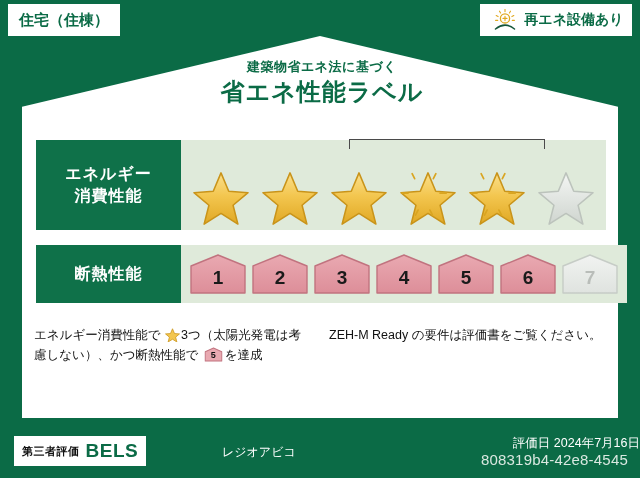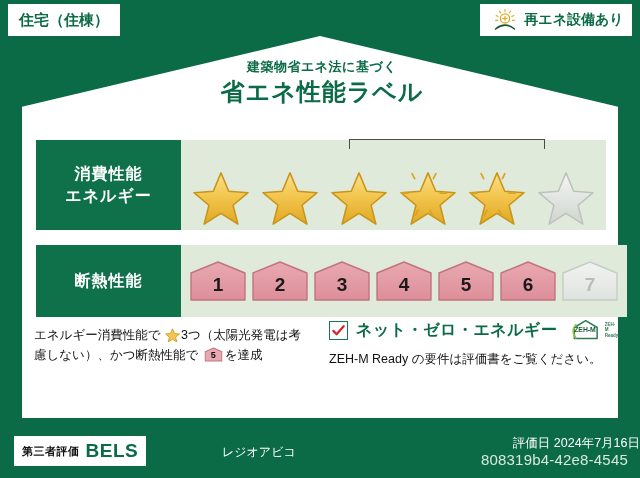--- a/index.html
+++ b/index.html
@@ -29,21 +29,21 @@
   .badge-right span{color:#0b6b46;font-weight:bold;font-size:14px;}
 
   
   .title-wrap{position:absolute;left:4px;right:0;top:58px;text-align:center;}
   .subtitle{color:#0b6b46;font-size:13px;font-weight:bold;letter-spacing:.5px;}
   .maintitle{color:#0b6b46;font-size:24px;font-weight:bold;letter-spacing:1px;}
 
   
   .row{position:absolute;display:flex;align-items:stretch;}
   .row-energy{left:36px;top:140px;width:570px;height:90px;}
-  .row-insul{left:36px;top:245px;width:570px;height:72px;}
+  .row-insul{left:36px;top:245px;width:570px;height:58px;}
 
   .row-label{
     width:145px;background:#0f7149;color:#ffffff;font-weight:bold;
     display:flex;flex-direction:column;align-items:center;justify-content:center;
     font-size:16px;line-height:1.35;flex:none;letter-spacing:1px;
   }
   .row-track{
     flex:1;background:#dfeada;position:relative;display:flex;align-items:center;
     justify-content:space-around;padding:0 6px;box-sizing:border-box;
   }
@@ -136,22 +136,22 @@
     <span>再エネ設備あり</span>
   </div>
 
   <div class="title-wrap">
     <div class="subtitle">建築物省エネ法に基づく</div>
     <div class="maintitle">省エネ性能ラベル</div>
   </div>
 
   <div class="row row-energy">
     <div class="row-label">
+      <span>エネルギー</span>
       <span>消費性能</span>
-      <span>エネルギー</span>
     </div>
     <div class="row-track">
 
       <div class="solar-note">
         <div class="bracket"></div>
       </div>
 
       <div class="star">
         <svg viewBox="0 0 60 58">
             <defs>
@@ -307,41 +307,20 @@
         <span class="inl-chip">
           <svg viewBox="0 0 62 44" preserveAspectRatio="none">
               <path d="M4 41 L4 14 L31 3 L58 14 L58 41 Z" fill="#e9a9b1" stroke="#c1737f" stroke-width="3" stroke-linejoin="round"></path>
             </svg>
           <b>5</b>
         </span><span>を達成</span>
       </div>
     </div>
 
     <div class="col">
-      <div class="col-head">
-        <span class="cbox">
-          <svg viewBox="0 0 16 16">
-            <path d="M2.5 8.4 L6 12 L13.5 3.4" fill="none" stroke="#d7272b" stroke-width="2.4" stroke-linecap="round" stroke-linejoin="round"></path>
-            </svg>
-        </span>
-        <span class="col-title">ネット・ゼロ・エネルギー</span>
-        <span class="zehm">
-          <span class="mark">
-            <svg viewBox="0 0 44 30">
-              <path d="M7 27 L7 12.5 L22 3.5 L37 12.5 L37 27 Z" fill="#ffffff" stroke="#2f7d4f" stroke-width="2" stroke-linejoin="round"></path>
-              <path d="M9 26 Q2 18 9 9" fill="none" stroke="#8cc04a" stroke-width="2.4" stroke-linecap="round"></path>
-              <text x="21" y="19" font-size="9" font-weight="bold" fill="#1b5e3a" text-anchor="middle" font-family="Liberation Sans, sans-serif">ZEH-M</text>
-            </svg>
-          </span>
-          <span class="ready">
-            <span>ZEH-M</span><br>
-            <span>Ready</span>
-          </span>
-        </span>
-      </div>
       <div class="col-body">ZEH-M Ready の要件は評価書をご覧ください。</div>
     </div>
 
   </div>
 
   <div class="footer">
     <div class="bels">
       <span class="t1">第三者評価</span>
       <span class="t2">BELS</span>
     </div>

